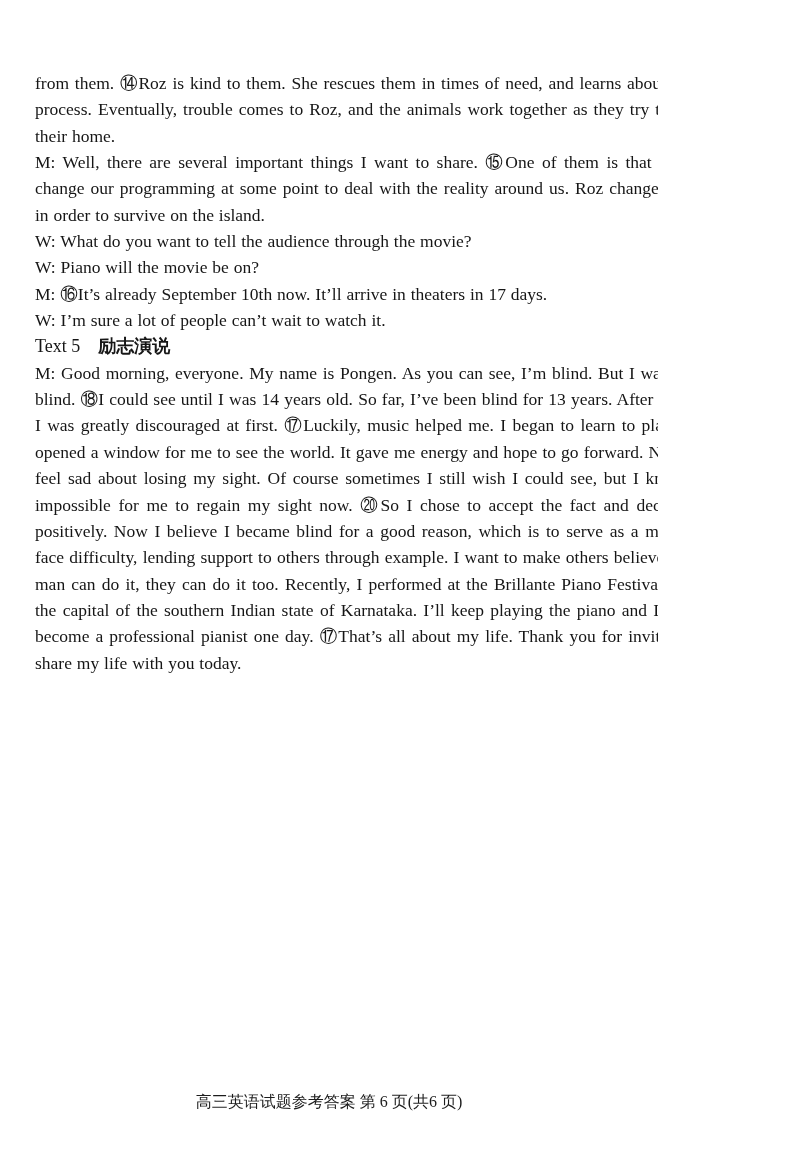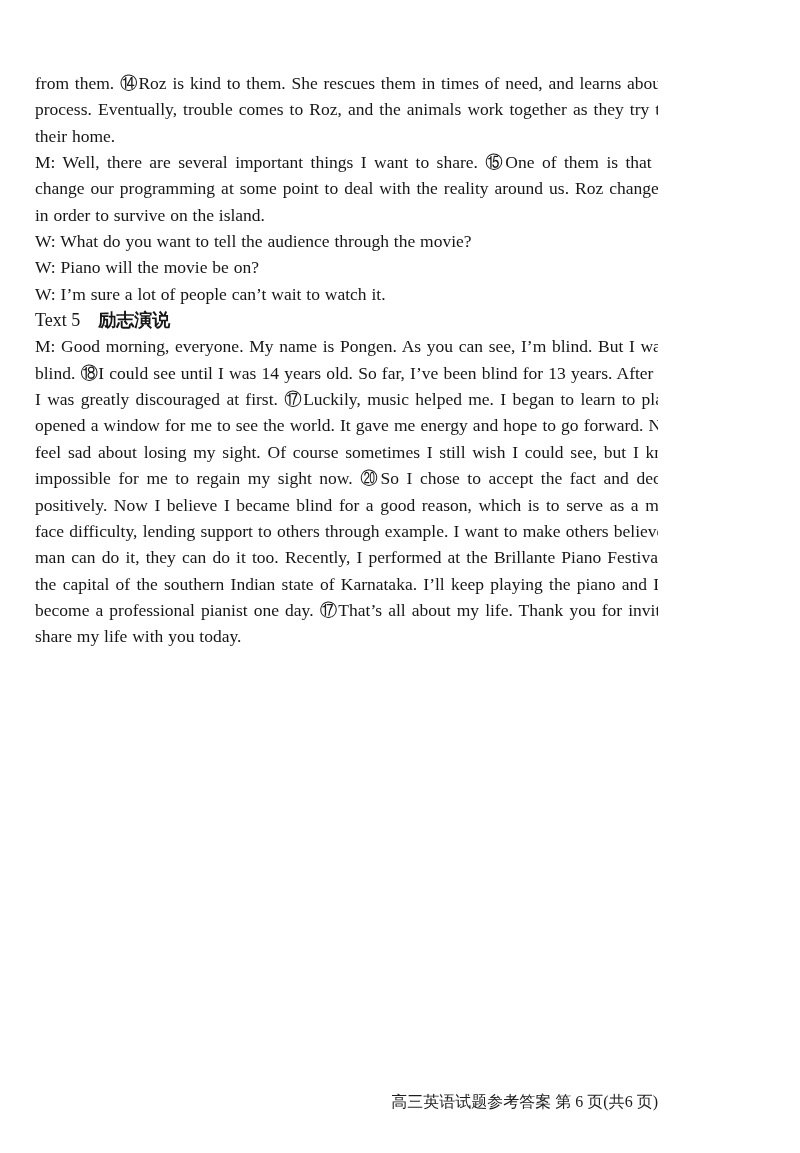--- a/index.html
+++ b/index.html
@@ -38,33 +38,34 @@
   }
   .section-heading .zh {
     font-weight: bold;
     padding-left: 18px;
   }
   .footer {
     position: absolute;
     top: 1090px;
     left: 0;
     width: 100%;
-    text-align: right;
+    text-align: center;
     font-size: 16px;
     line-height: 24px;
     color: #1c1c1c;
   }
 </style>
 </head>
 <body>
 
 <div class="page">
   <div class="content">
     <p>from them. ⑭Roz is kind to them. She rescues them in times of need, and learns about herself in the process. Eventually, trouble comes to Roz, and the animals work together as they try to save her and their home.</p>
     <p>M: Well, there are several important things I want to share. ⑮One of them is that we all need to change our programming at some point to deal with the reality around us. Roz changes her programs in order to survive on the island.</p>
     <p>W: What do you want to tell the audience through the movie?</p>
     <p>W: Piano will the movie be on?</p>
+    <p>M: ⑯It’s already September 10th now. It’ll arrive in theaters in 17 days.</p>
     <p>W: I’m sure a lot of people can’t wait to watch it.</p>
     <h2 class="section-heading"><span>Text 5</span><span class="zh">励志演说</span></h2>
     <p>M: Good morning, everyone. My name is Pongen. As you can see, I’m blind. But I wasn’t born to be blind. ⑱I could see until I was 14 years old. So far, I’ve been blind for 13 years. After I lost my sight, I was greatly discouraged at first. ⑰Luckily, music helped me. I began to learn to play the piano. It opened a window for me to see the world. It gave me energy and hope to go forward. Now I no longer feel sad about losing my sight. Of course sometimes I still wish I could see, but I know it’s almost impossible for me to regain my sight now. ⑳So I chose to accept the fact and decided to face it positively. Now I believe I became blind for a good reason, which is to serve as a model in how to face difficulty, lending support to others through example. I want to make others believe that if a blind man can do it, they can do it too. Recently, I performed at the Brillante Piano Festival in Bengaluru, the capital of the southern Indian state of Karnataka. I’ll keep playing the piano and I’m hopeful I’ll become a professional pianist one day. ⑰That’s all about my life. Thank you for inviting me here to share my life with you today.</p>
   </div>
   <div class="footer">高三英语试题参考答案 第 6 页(共6 页)</div>
 </div>
 
 </body></html>

